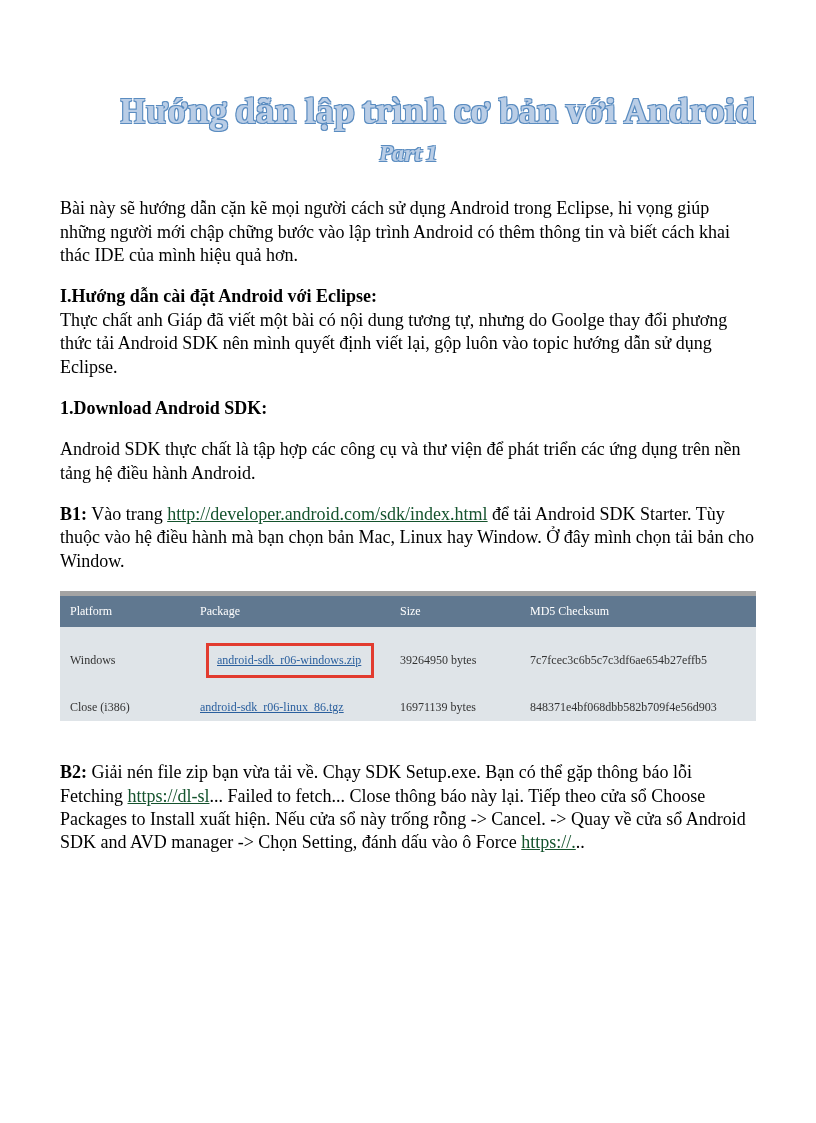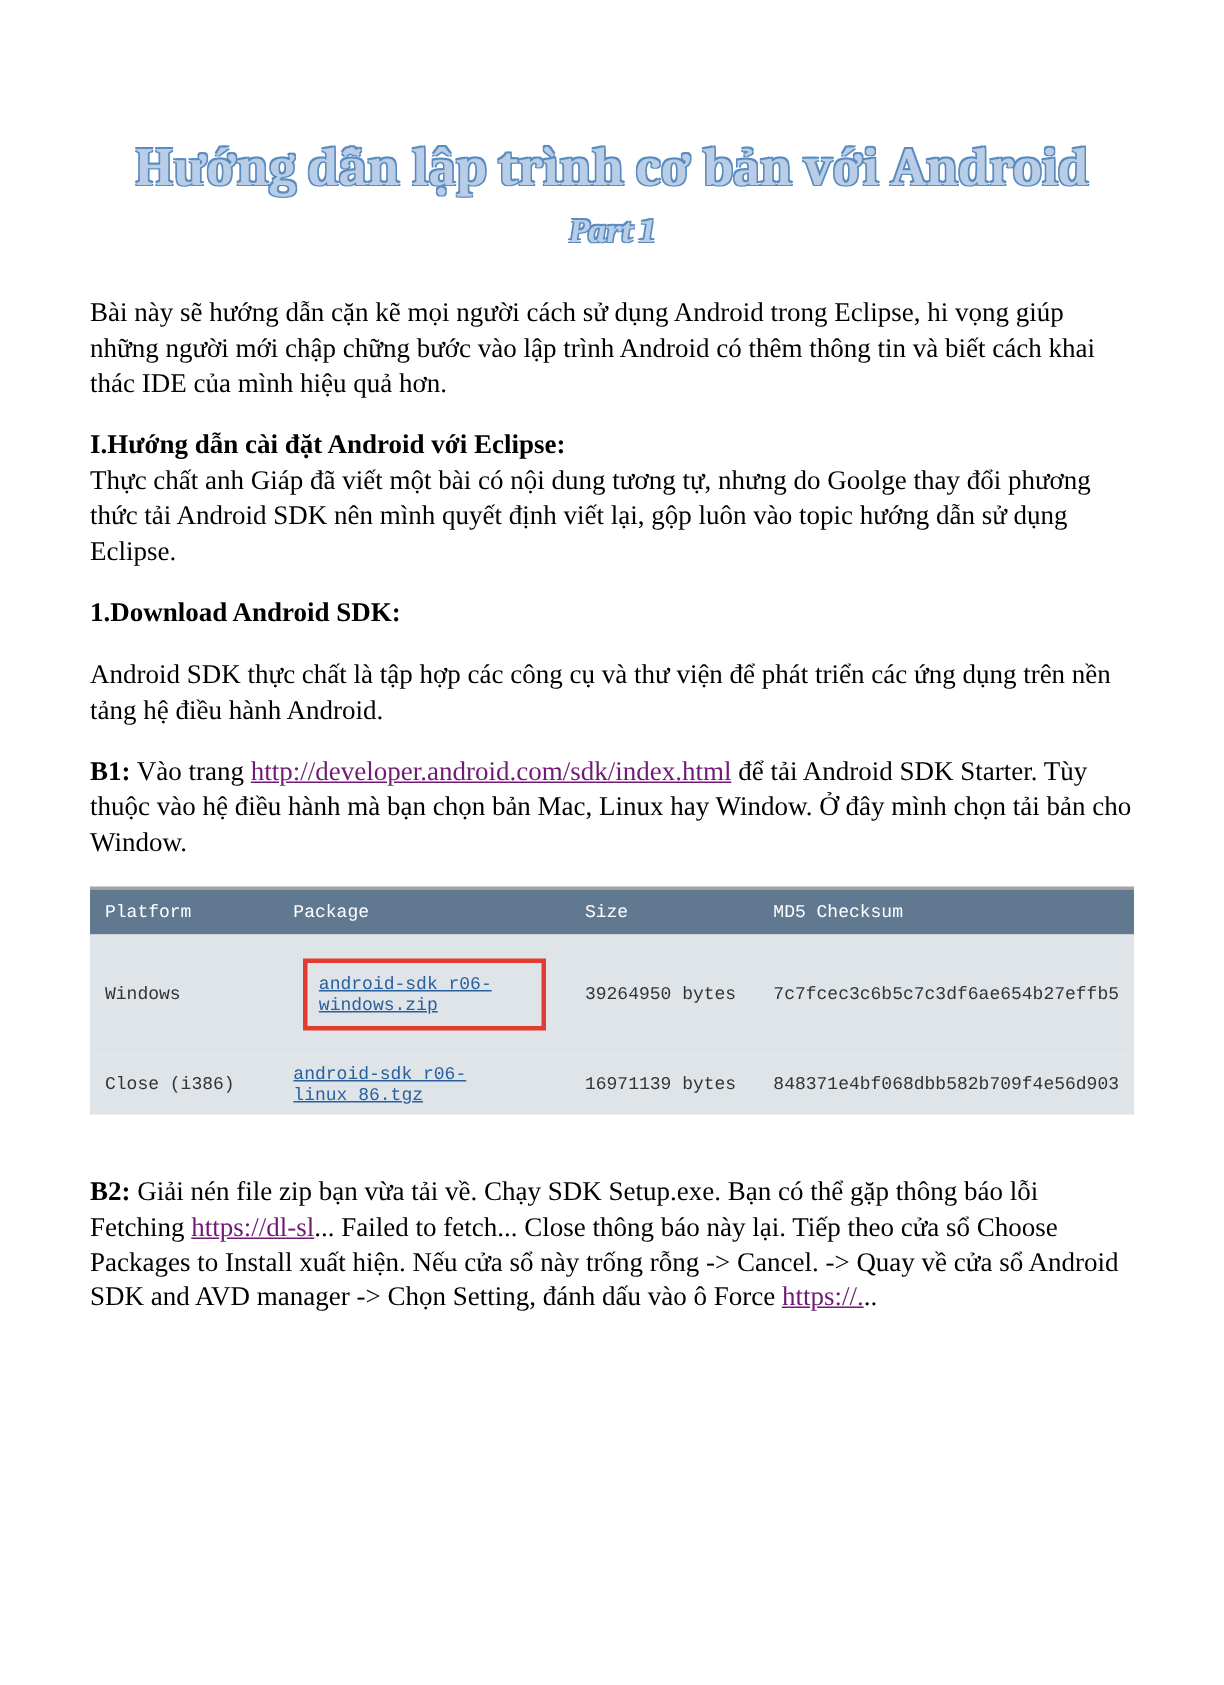--- a/index.html
+++ b/index.html
@@ -13,21 +13,21 @@
   }
   .page {
     padding: 90px 60px 60px 60px;
     box-sizing: border-box;
   }
   .title {
     font-family: Cambria, Georgia, serif;
     font-size: 36px;
     font-weight: bold;
     color: #b9cde6;
-    text-align: center;
+    text-align: right;
     margin: 0;
     line-height: 1.2;
     text-shadow:
       -1px -1px 0 #5a8cc0,
        1px -1px 0 #5a8cc0,
       -1px  1px 0 #5a8cc0,
        1px  1px 0 #5a8cc0;
   }
   .subtitle {
     font-family: Cambria, Georgia, serif;
@@ -46,30 +46,30 @@
   .body-text {
     font-size: 18px;
     line-height: 1.3;
     color: #000;
     margin: 0 0 18px 0;
   }
   .body-text .bold {
     font-weight: bold;
   }
   a {
-    color: #701a75;
+    color: #14532d;
   }
   .dl-table {
     width: 100%;
     border-collapse: separate;
     border-spacing: 0;
-    font-family: Liberation Mono, monospace;
+    font-family: Liberation Serif, serif;
     font-size: 12px;
     margin-top: 8px;
-    border-top: 2px solid #a3a3a3;
+    border-top: 5px solid #a3a3a3;
   }
   .dl-table th {
     background: #607890;
     color: #fff;
     text-align: left;
     font-weight: normal;
     padding: 8px 10px;
   }
   .dl-table td {
     background: #dfe4e8;

